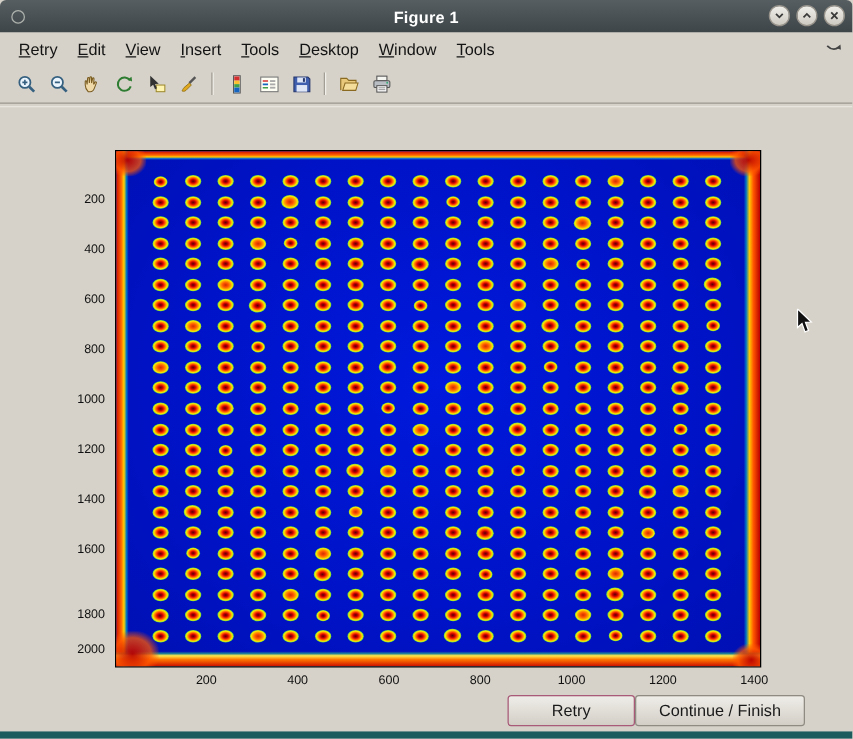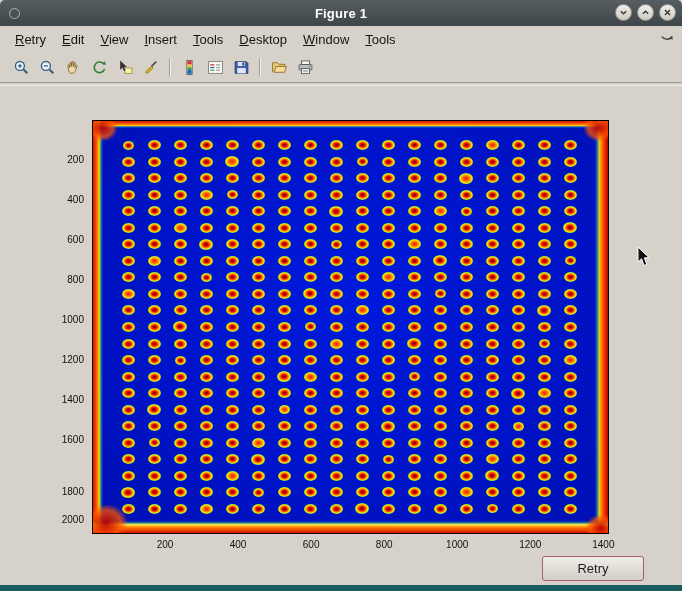--- a/index.html
+++ b/index.html
@@ -646,20 +646,21 @@
       <div class="edge right"></div>
       <div class="edge bottom"></div>
       <div class="corner tl"></div>
       <div class="corner tr"></div>
       <div class="corner bl"></div>
       <div class="corner br"></div>
     </div>
 
     <div class="dialog-buttons">
       <button class="btn btn-retry">Retry</button>
+      <button class="btn btn-cont">Continue / Finish</button>
     </div>
 
     <svg class="cursor" viewBox="0 0 14 21">
       <path d="M1 0 L1 15 L4.6 11.8 L7 18.5 L9.8 17.4 L7.4 10.9 L12 10.6 Z" fill="#111" stroke="#fff" stroke-width="1"></path>
     </svg>
   <div class="tick ylab" style="top: 67px;">200</div>
       <div class="tick ylab" style="top: 107px;">400</div>
       <div class="tick ylab" style="top: 147px;">600</div>
       <div class="tick ylab" style="top: 187px;">800</div>
       <div class="tick ylab" style="top: 227px;">1000</div>

